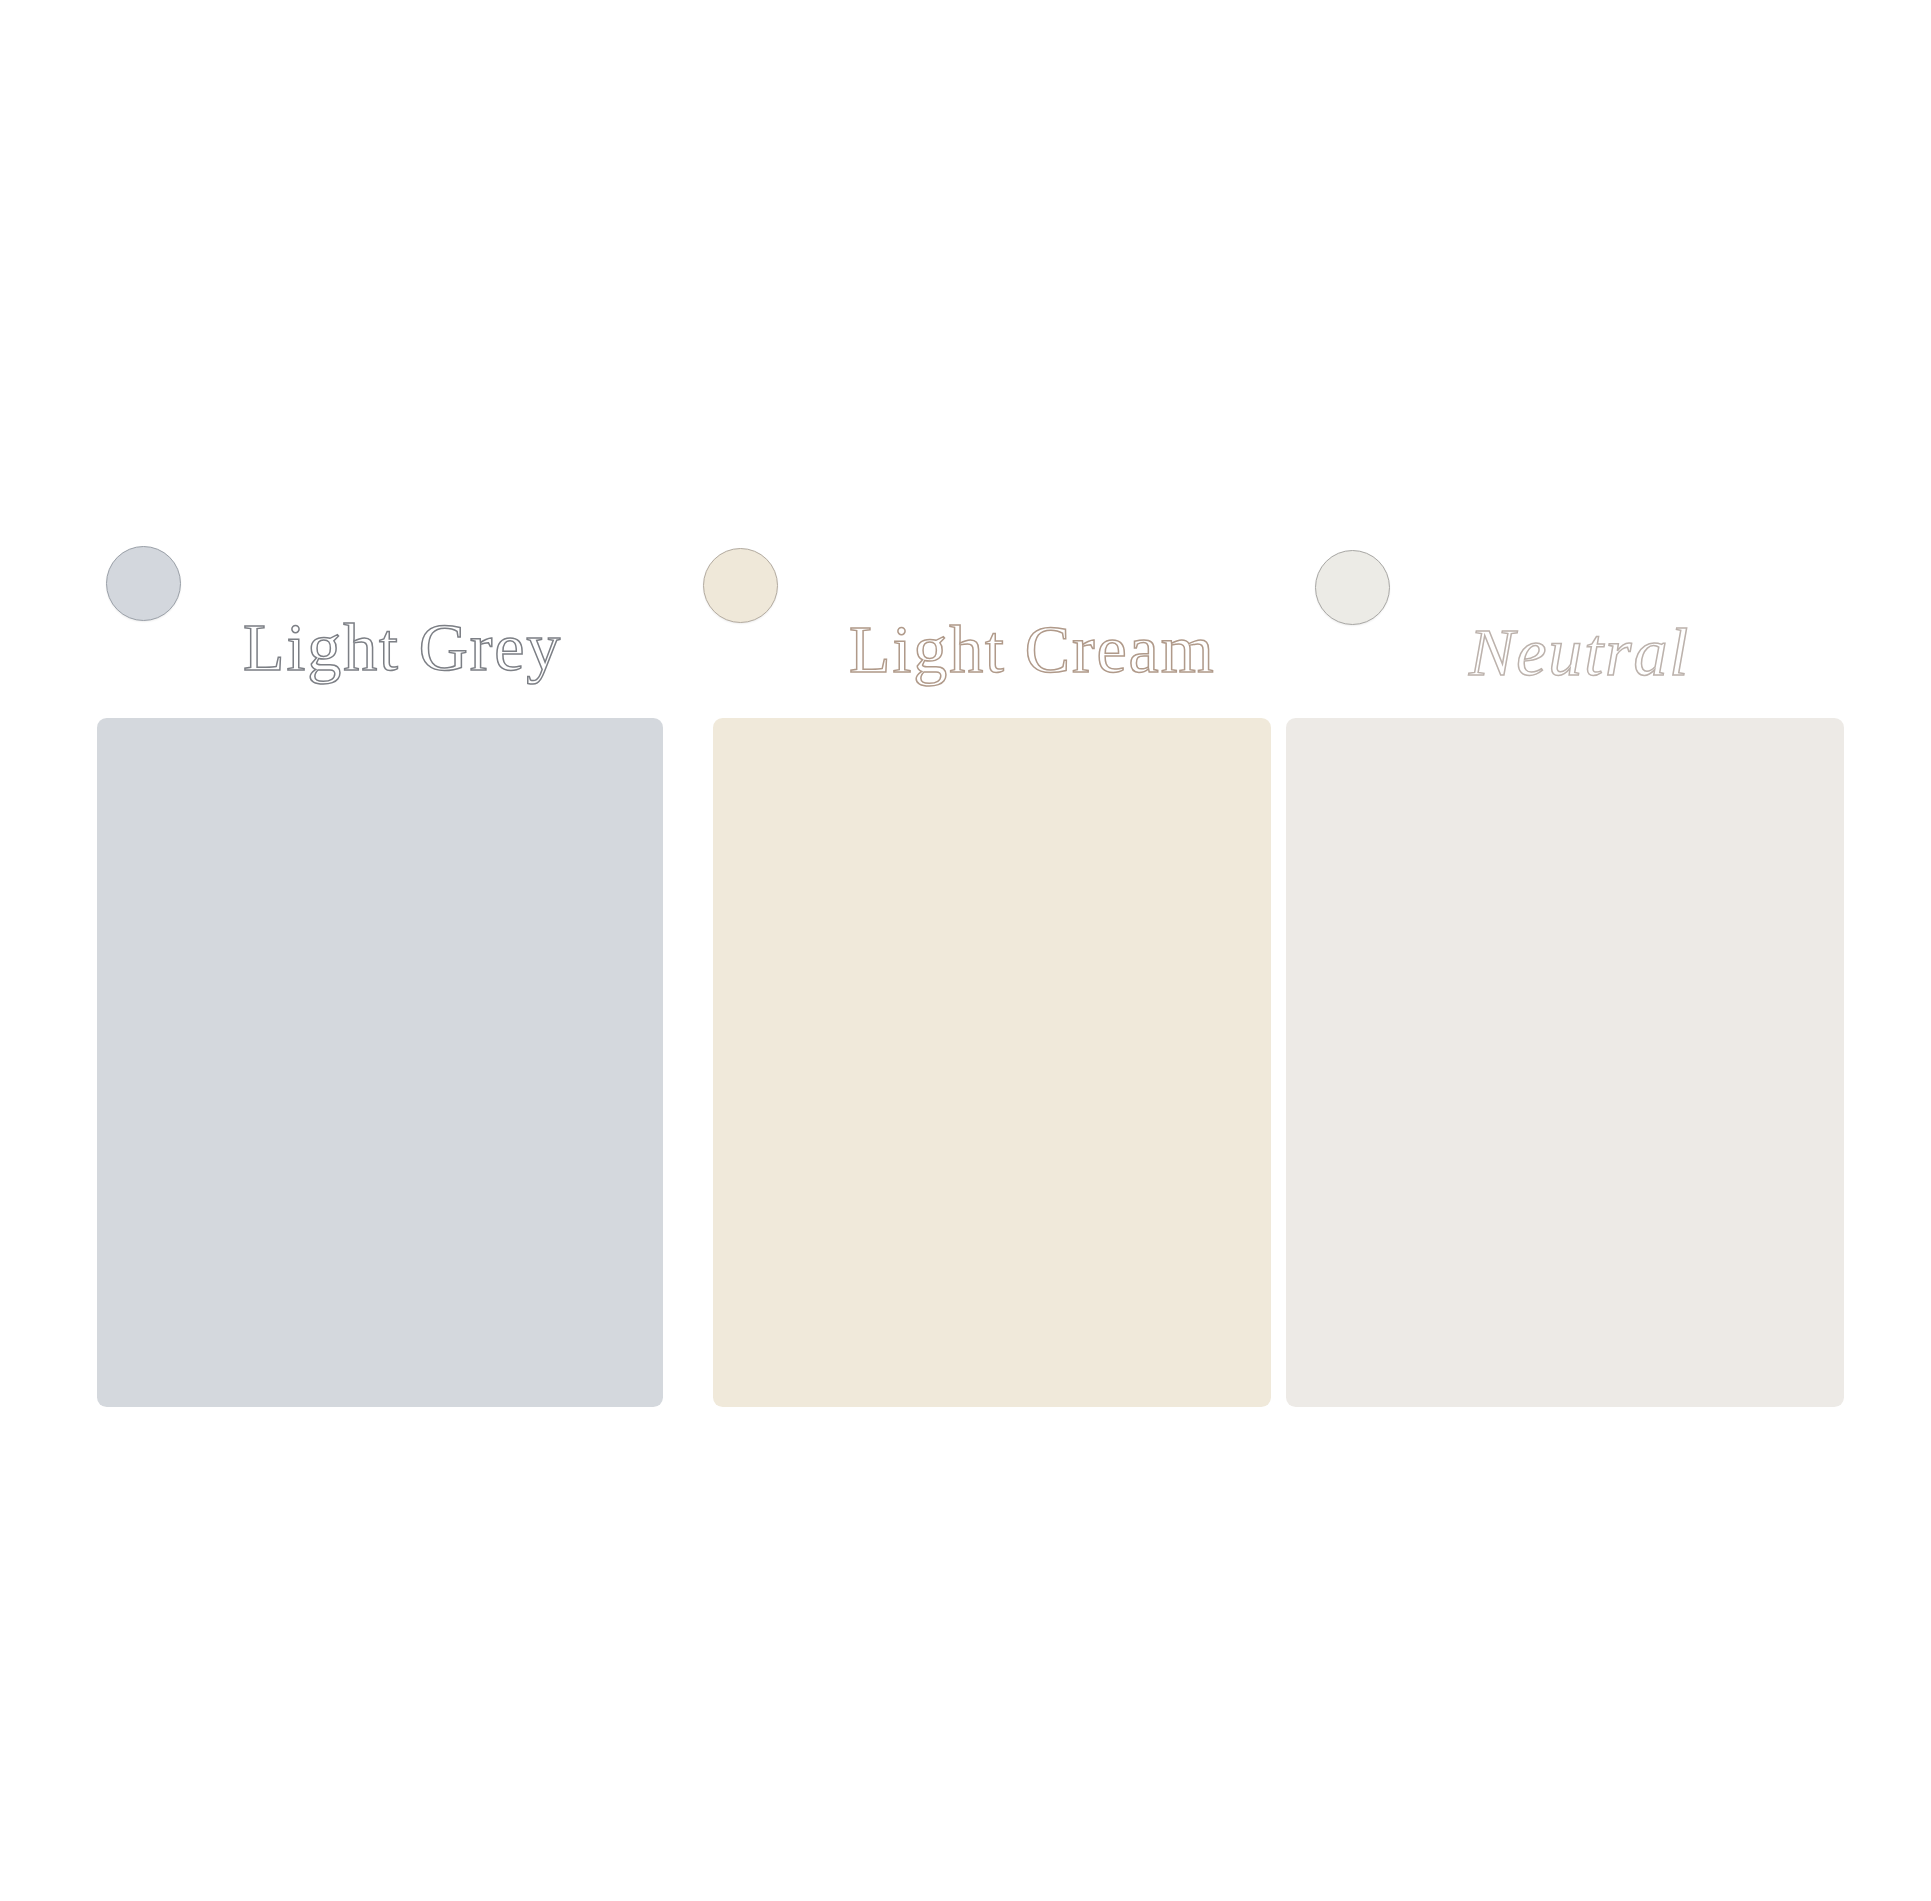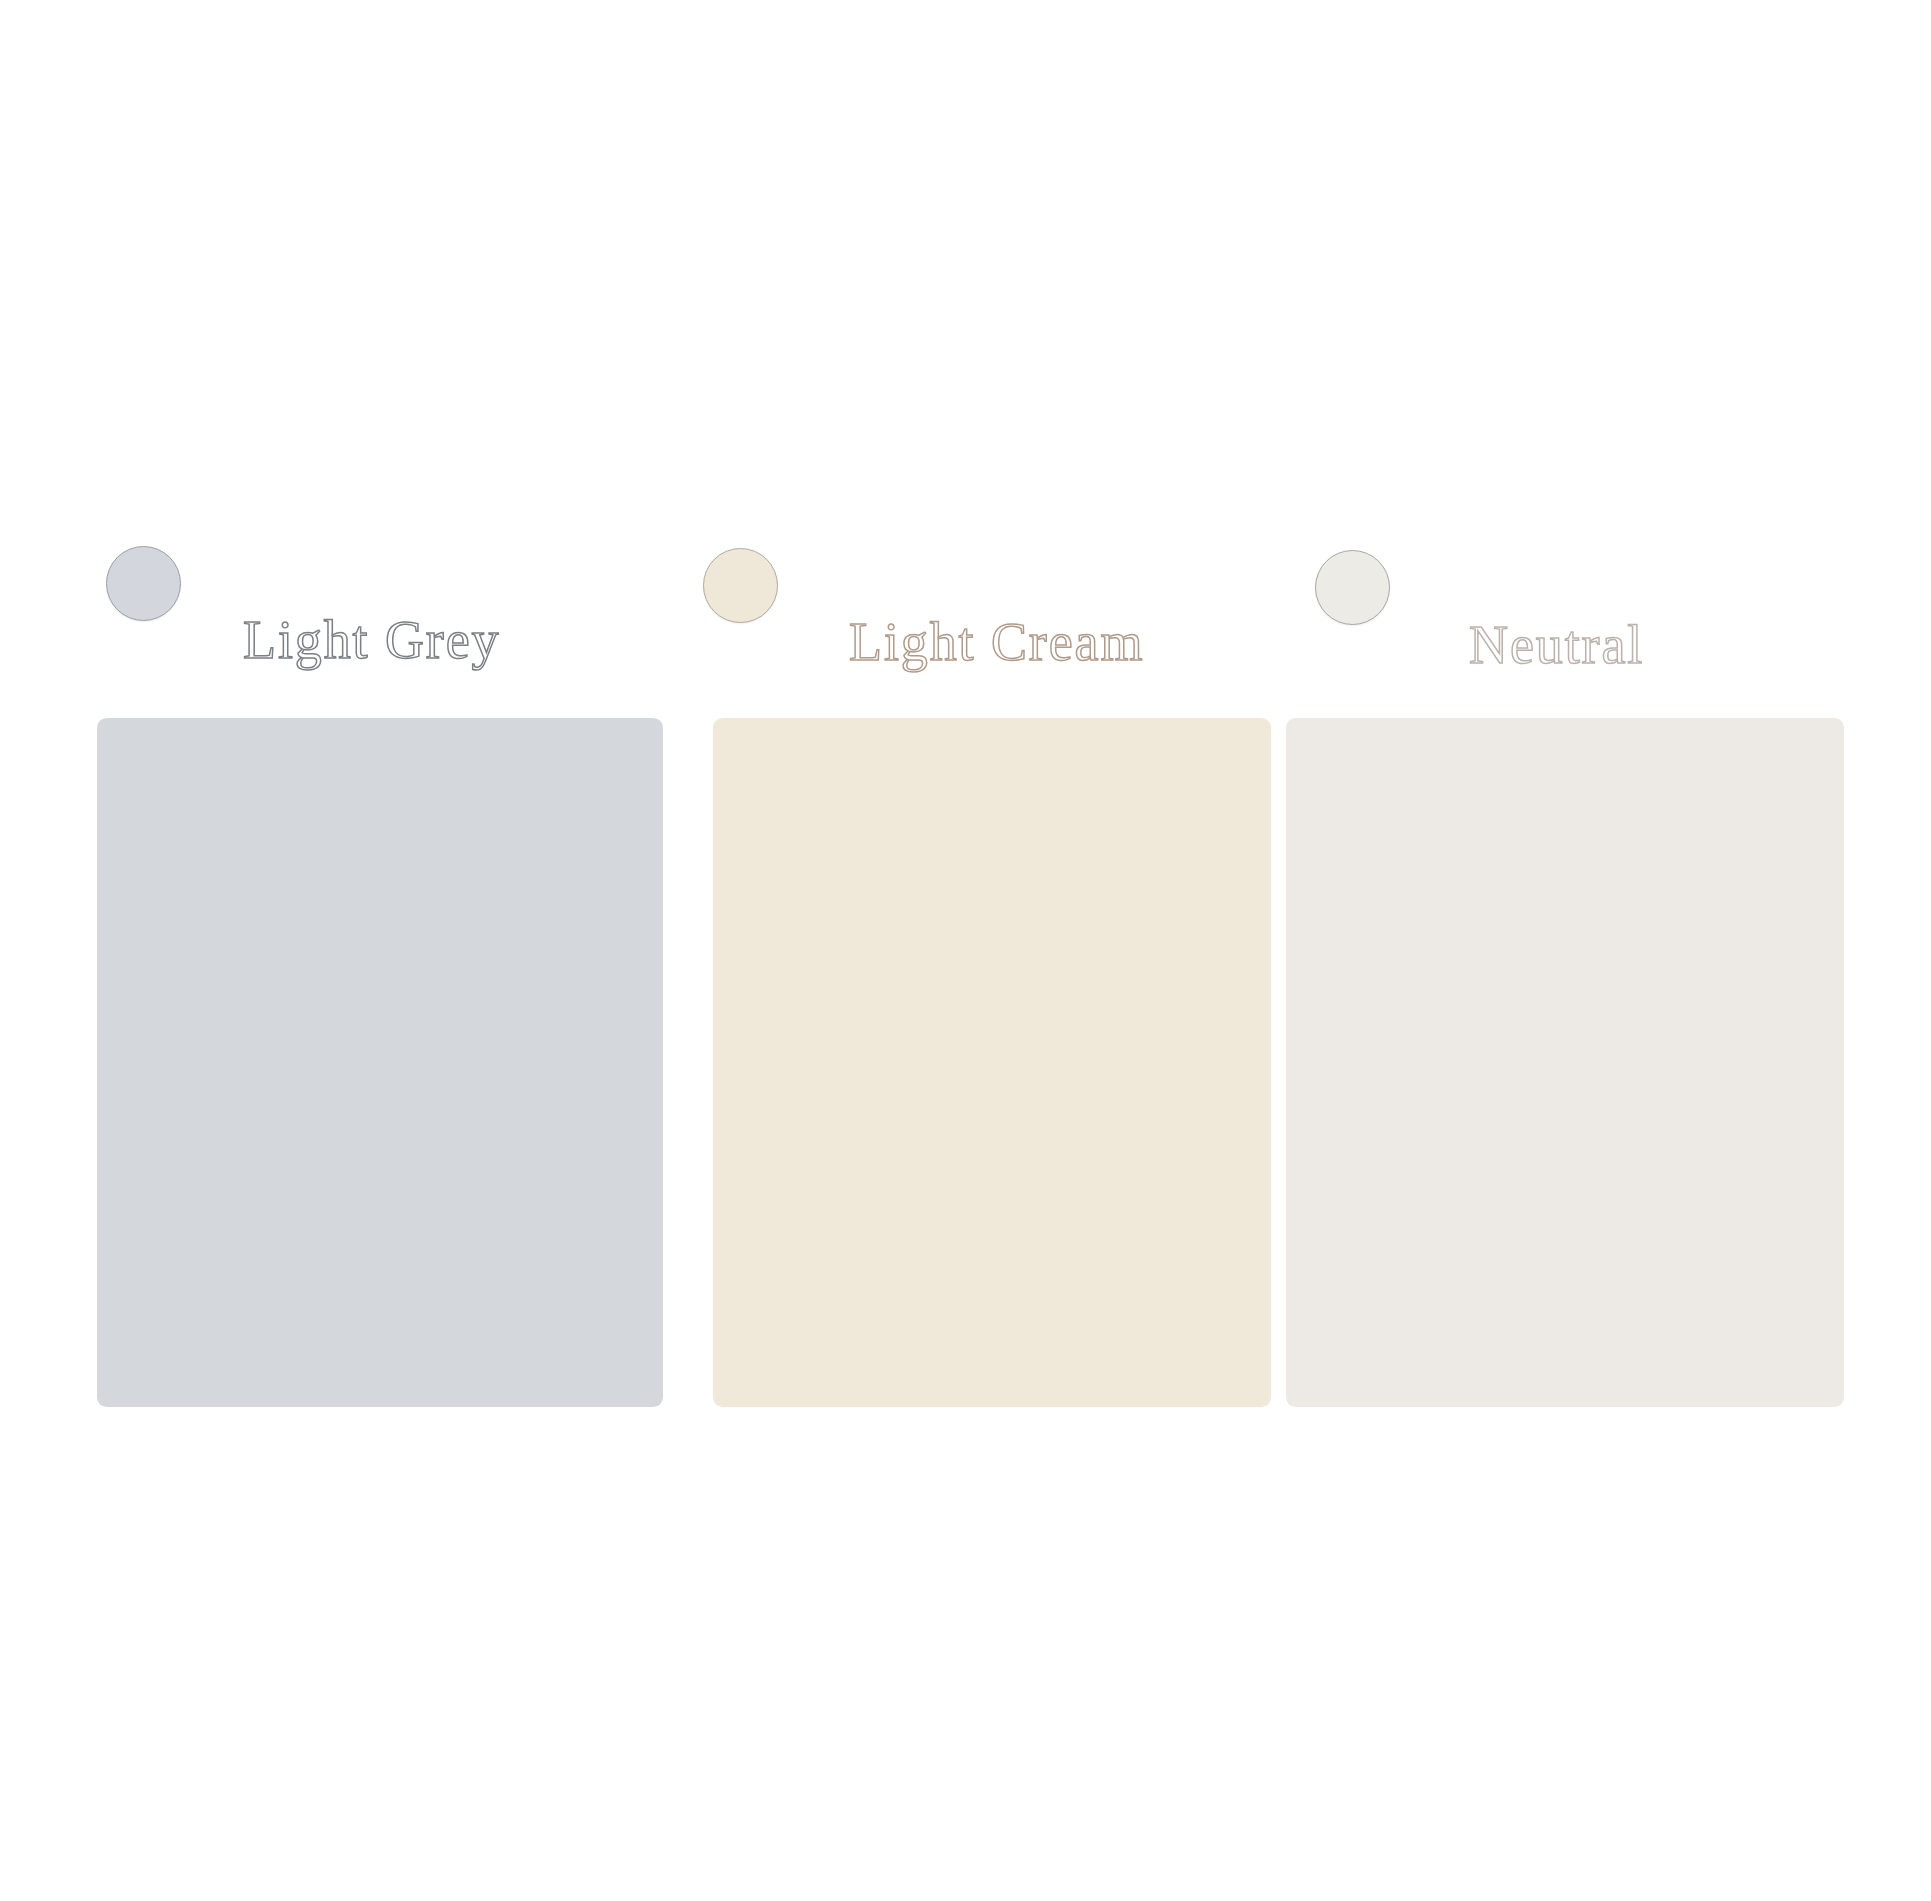--- a/index.html
+++ b/index.html
@@ -40,21 +40,21 @@
     box-sizing: border-box;
     border: 1.9px solid rgba(120,125,132,0.55);
     box-shadow: 0 1px 1.9px rgba(0,0,0,0.07);
   }
 
   
   .label {
     position: absolute;
     white-space: nowrap;
     font-family: "Liberation Serif", "DejaVu Serif", serif;
-    font-size: 54px;
+    font-size: 68px;
     font-weight: 400;
     letter-spacing: 1.9px;
     line-height: 1;
     color: transparent;
     -webkit-text-stroke-width: 1.5px;
     text-shadow: 1px 1px 0 rgba(255,255,255,0.9);
   }
 
   
   .card {
@@ -97,21 +97,21 @@
   }
 
   
   #group-neutral { left: 0; width: 676px; }
   #group-neutral .dot {
     left: 1315px; top: 550px;
     background: #ecebe6;
     border-color: #a8a7a4;
   }
   #group-neutral .label {
-    left: 1469px; top: 618px;
+    left: 1469px; top: 618px; font-style: italic;
     -webkit-text-stroke-color: #bcb2ac;
   }
   #group-neutral .card {
     left: 1286px; top: 718px;
     width: 558px; height: 689px;
     background: #edeae6;
   }
 </style>
 </head>
 <body style="background: rgb(255, 255, 255);">

